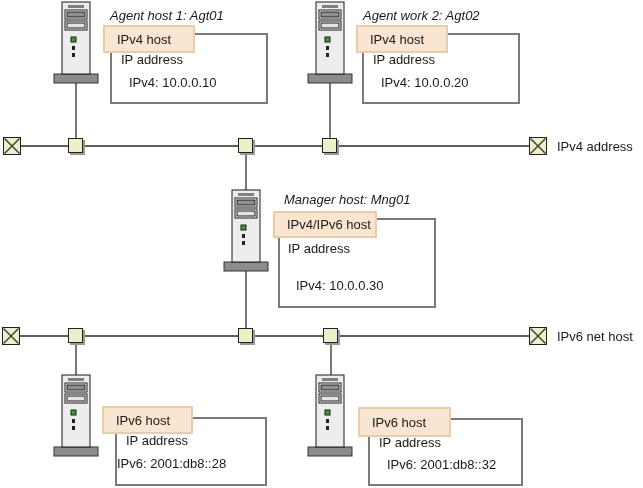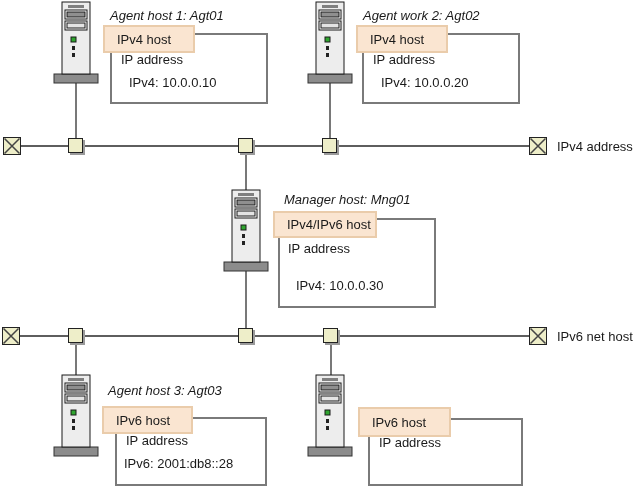--- a/index.html
+++ b/index.html
@@ -161,23 +161,23 @@
   <div class="typelabel" style="left:356px;top:25px;width:92px;height:28px;">IPv4 host</div>
   <div class="iptext" style="left:373px;top:52px;">IP address</div>
   <div class="iptext" style="left:381px;top:75px;">IPv4: 10.0.0.20</div>
 
   <div class="hosttitle" style="left:284px;top:192px;">Manager host: Mng01</div>
   <div class="ipbox" style="left:278px;top:218px;width:158px;height:90px;"></div>
   <div class="typelabel" style="left:273px;top:211px;width:104px;height:27px;">IPv4/IPv6 host</div>
   <div class="iptext" style="left:288px;top:241px;">IP address</div>
   <div class="iptext" style="left:296px;top:263px;margin-top:15px;">IPv4: 10.0.0.30</div>
 
-  <div class="hosttitle" style="left:108px;top:383px;">Agent host 3: Agt03</div>
   <div class="ipbox" style="left:115px;top:417px;width:152px;height:69px;"></div>
   <div class="typelabel" style="left:102px;top:406px;width:91px;height:28px;">IPv6 host</div>
   <div class="iptext" style="left:126px;top:433px;">IP address</div>
-  <div class="iptext" style="left:124px;top:456px;">IPv6: 2001:db8::28</div>
+  <div class="iptext" style="left:117px;top:456px;">IPv6: 2001:db8::28</div>
 
   <div class="ipbox" style="left:368px;top:418px;width:155px;height:68px;"></div>
   <div class="typelabel" style="left:358px;top:407px;width:93px;height:30px;">IPv6 host</div>
   <div class="iptext" style="left:379px;top:435px;">IP address</div>
+  <div class="iptext" style="left:387px;top:457px;">IPv6: 2001:db8::32</div>
 
 </div>
 
 </body></html>

